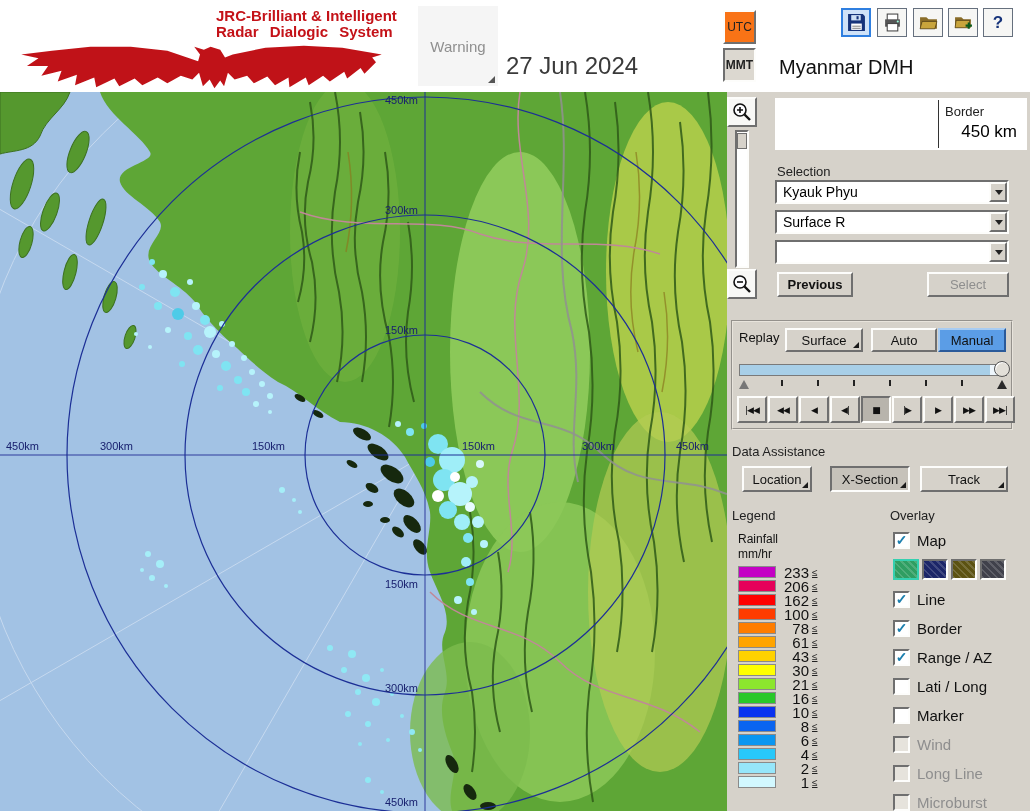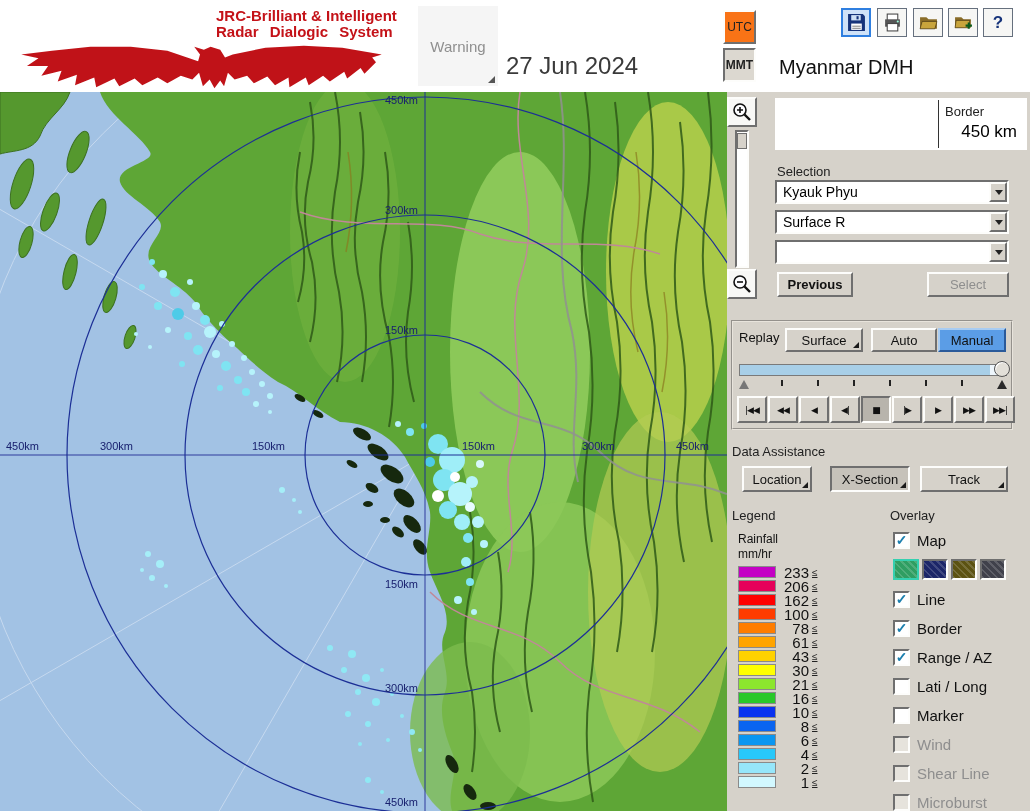--- a/index.html
+++ b/index.html
@@ -553,21 +553,21 @@
       <div class="ov-row">
         <span class="cb"></span>
         <span class="ov-label">Marker</span>
       </div>
       <div class="ov-row dis">
         <span class="cb"></span>
         <span class="ov-label">Wind</span>
       </div>
       <div class="ov-row dis">
         <span class="cb"></span>
-        <span class="ov-label">Shear Line</span>
+        <span class="ov-label">Long Line</span>
       </div>
       <div class="ov-row dis">
         <span class="cb"></span>
         <span class="ov-label">Microburst</span>
       </div>
     </div>
 
   </div>
 </div>
 

